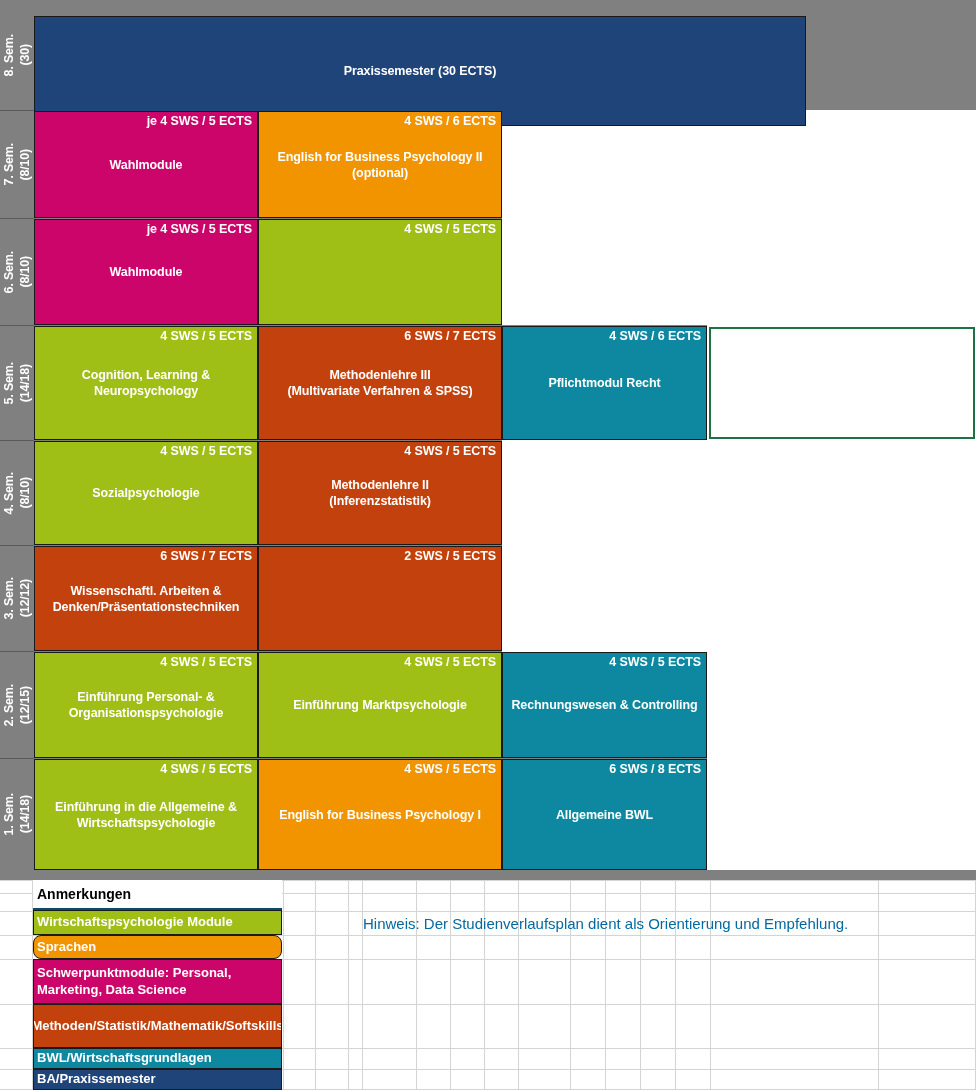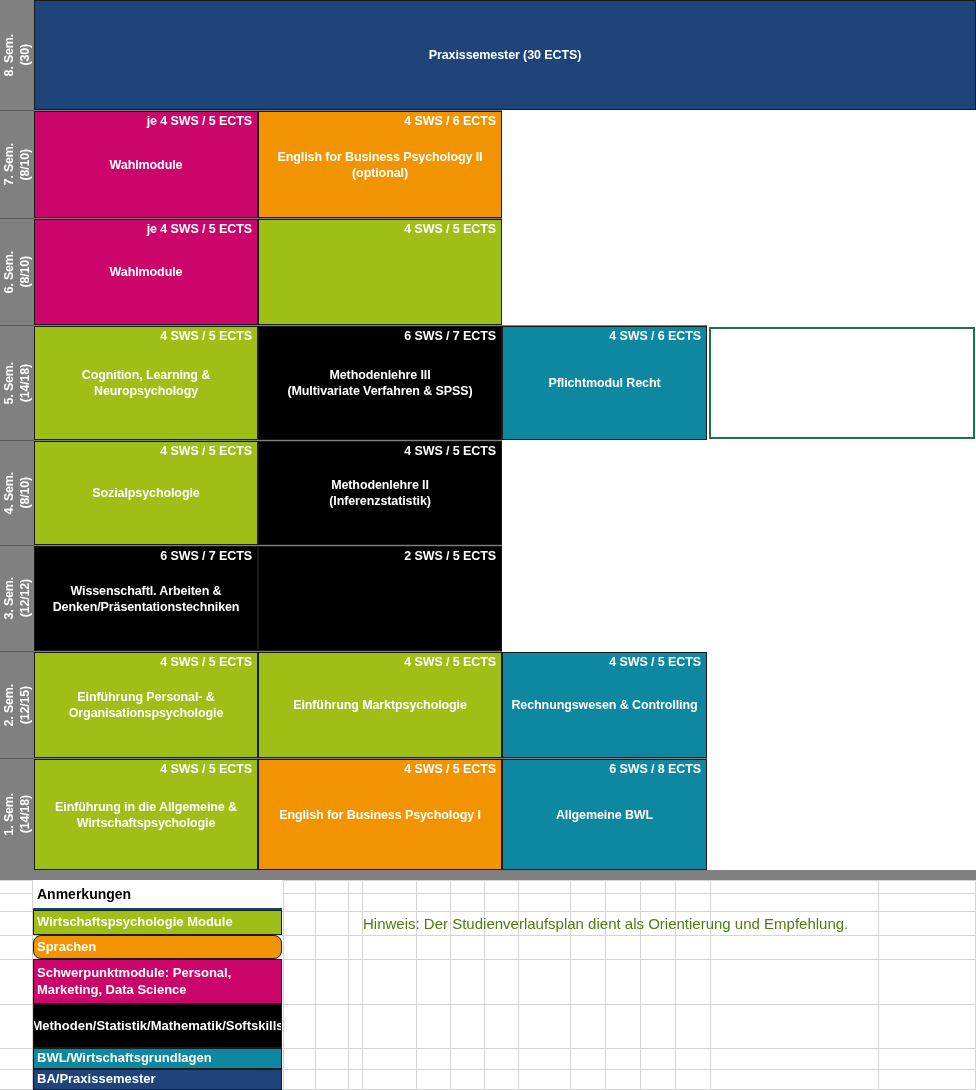--- a/index.html
+++ b/index.html
@@ -60,21 +60,21 @@
     letter-spacing: -0.1px;
   }
   .cell.plain .title {
     top: 50%;
   }
 
   
   .c-green   { background: #9FBE16; }
   .c-orange  { background: #F29400; }
   .c-magenta { background: #CC056A; }
-  .c-lblue   { background: #000000; }
+  .c-lblue   { background: #c2410c; }
   .c-teal    { background: #0D88A0; }
   .c-navy    { background: #1F4479; }
   .c-empty   { background: #ffffff; border: 2px solid #1E7145; }
 
   
   .sem {
     position: absolute;
     left: 0;
     width: 34px;
     color: #ffffff;
@@ -157,21 +157,21 @@
     color: #000000;
     font-size: 14px;
     font-weight: bold;
     background: #ffffff;
     border-bottom: 2px solid #0c4a6e;
   }
   #hinweis {
     position: absolute;
     left: 363px;
     top: 35px;
-    color: #4d7c0f;
+    color: #0369a1;
     font-size: 15px;
     white-space: nowrap;
   }
 </style>
 </head>
 <body>
 
 <div id="root">
 
   <div id="plan">
@@ -220,21 +220,21 @@
       <span class="rot">2. Sem.</span>
       <span class="rot">(12/15)</span>
     </div>
     <div class="sem-sep" style="top:758px;"></div>
 
     <div class="sem" style="top:759px; height:111px;">
       <span class="rot">1. Sem.</span>
       <span class="rot">(14/18)</span>
     </div>
 
-    <div class="cell c-navy plain" style="left:34px; top:0px; width:942px; height:110px;">
+    <div class="cell c-navy plain" style="left:34px; top:16px; width:772px; height:110px;">
       <span class="title">Praxissemester (30 ECTS)</span>
     </div>
 
     <div class="cell c-magenta" style="left:34px; top:111px; width:224px; height:107px;">
       <span class="ects">je 4 SWS / 5 ECTS</span>
       <span class="title">Wahlmodule</span>
     </div>
     <div class="cell c-orange" style="left:258px; top:111px; width:244px; height:107px;">
       <span class="ects">4 SWS / 6 ECTS</span>
       <span class="title">English for Business Psychology II<br>(optional)</span>

